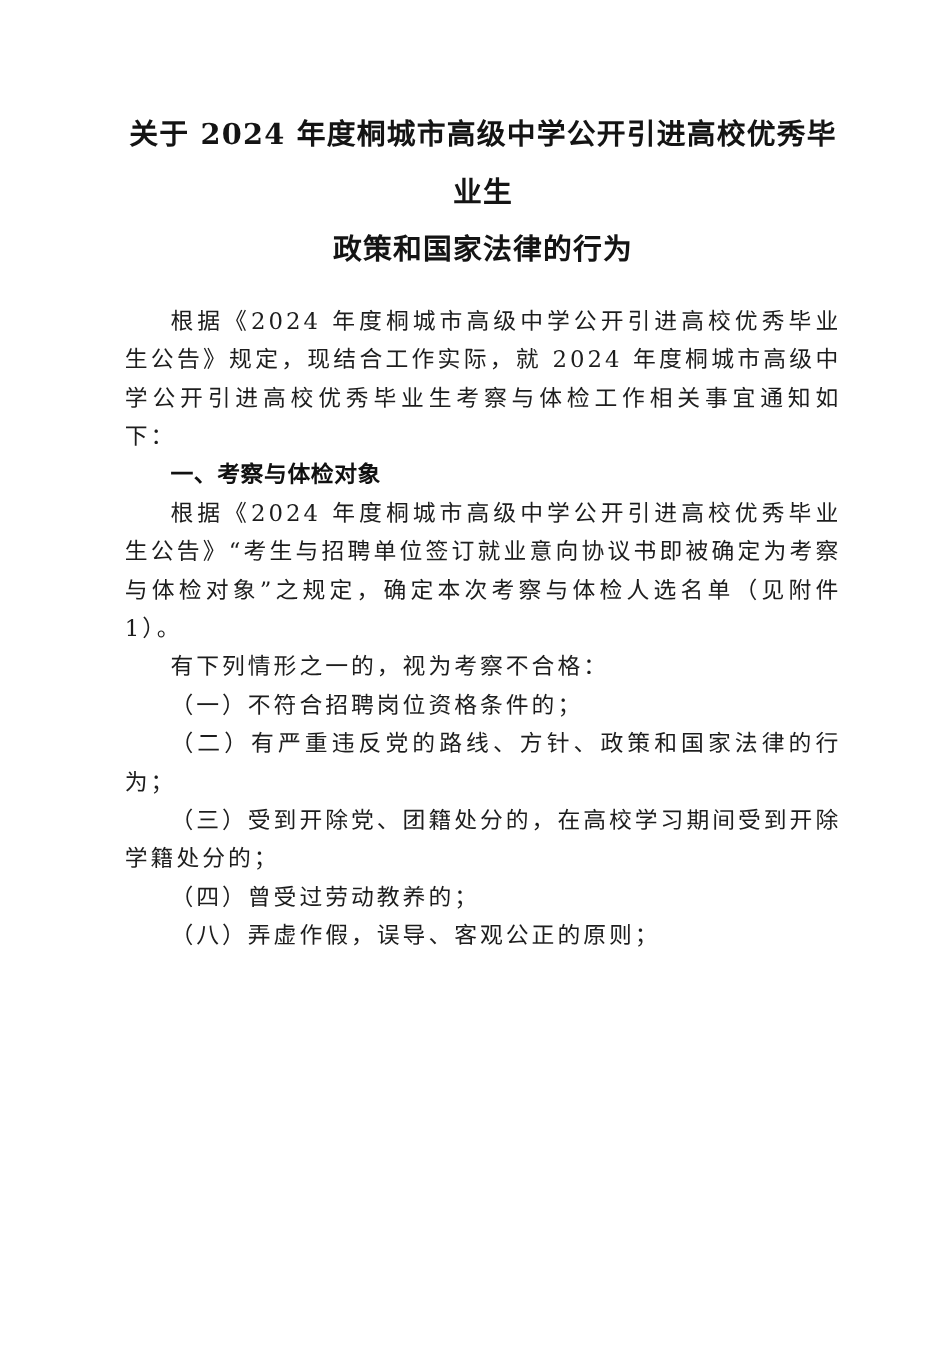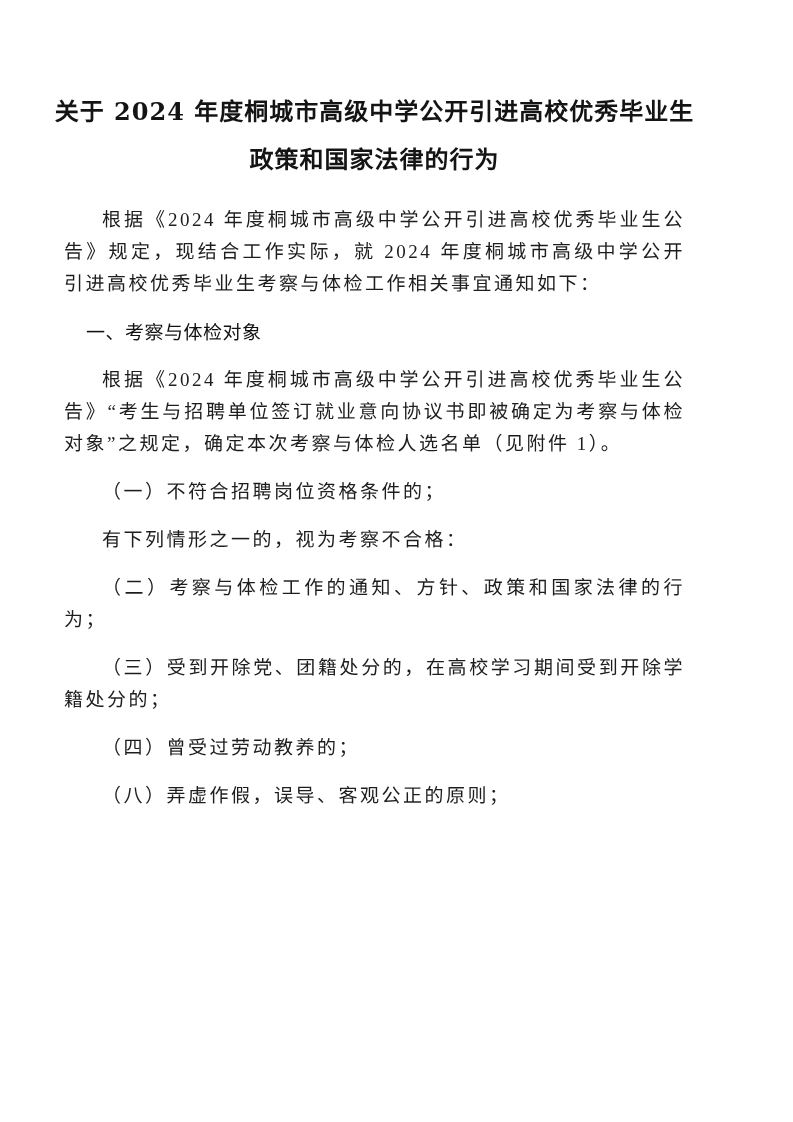--- a/index.html
+++ b/index.html
@@ -7,21 +7,21 @@
     padding: 0;
     background: #ffffff;
   }
   .page {
     position: relative;
     width: 793px;
     height: 1122px;
     margin: 0 auto;
     background: #ffffff;
     box-sizing: border-box;
-    padding: 88px 92px 0 48px;
+    padding: 88px 92px 0 104px;
     overflow: hidden;
     border-radius: 14px;
   }
   .doc-title {
     margin: 0 0 20px 0;
     font-family: "DejaVu Serif", "Liberation Serif", serif;
     font-weight: bold;
     font-size: 24px;
     line-height: 48px;
     text-align: center;
@@ -30,50 +30,49 @@
   }
   .doc-body {
     font-family: "DejaVu Serif", "Liberation Serif", serif;
     font-size: 19px;
     line-height: 32px;
     color: #1d1d1d;
     text-align: justify;
     letter-spacing: 2.5px;
   }
   .para {
-    margin: 16px;
+    margin: 0;
     text-indent: 2em;
-    font-family: Liberation Serif, serif;
   }
   .section-heading {
     margin: 0;
     font-family: "DejaVu Sans", "Liberation Sans", sans-serif;
     font-size: 19px;
-    font-weight: normal;
+    font-weight: bold;
     color: #111111;
     text-indent: 2em;
     letter-spacing: 0.5px;
     line-height: 32px;
   }
 </style>
 </head>
 <body>
 
 <div class="page">
 
   <h1 class="doc-title">
     <span>关于 2024 年度桐城市高级中学公开引进高校优秀毕业生</span><br>
     <span>政策和国家法律的行为</span>
   </h1>
 
   <div class="doc-body">
     <p class="para">根据《2024 年度桐城市高级中学公开引进高校优秀毕业生公告》规定，现结合工作实际，就 2024 年度桐城市高级中学公开引进高校优秀毕业生考察与体检工作相关事宜通知如下：</p>
     <h2 class="section-heading">一、考察与体检对象</h2>
     <p class="para">根据《2024 年度桐城市高级中学公开引进高校优秀毕业生公告》“考生与招聘单位签订就业意向协议书即被确定为考察与体检对象”之规定，确定本次考察与体检人选名单（见附件 1）。</p>
+    <p class="para">有下列情形之一的，视为考察不合格：</p>
     <p class="para">（一）不符合招聘岗位资格条件的；</p>
-    <p class="para">有下列情形之一的，视为考察不合格：</p>
-    <p class="para">（二）考察与体检工作的通知、方针、政策和国家法律的行为；</p>
+    <p class="para">（二）有严重违反党的路线、方针、政策和国家法律的行为；</p>
     <p class="para">（三）受到开除党、团籍处分的，在高校学习期间受到开除学籍处分的；</p>
     <p class="para">（四）曾受过劳动教养的；</p>
     <p class="para">（八）弄虚作假，误导、客观公正的原则；</p>
   </div>
 
 </div>
 
 </body></html>

